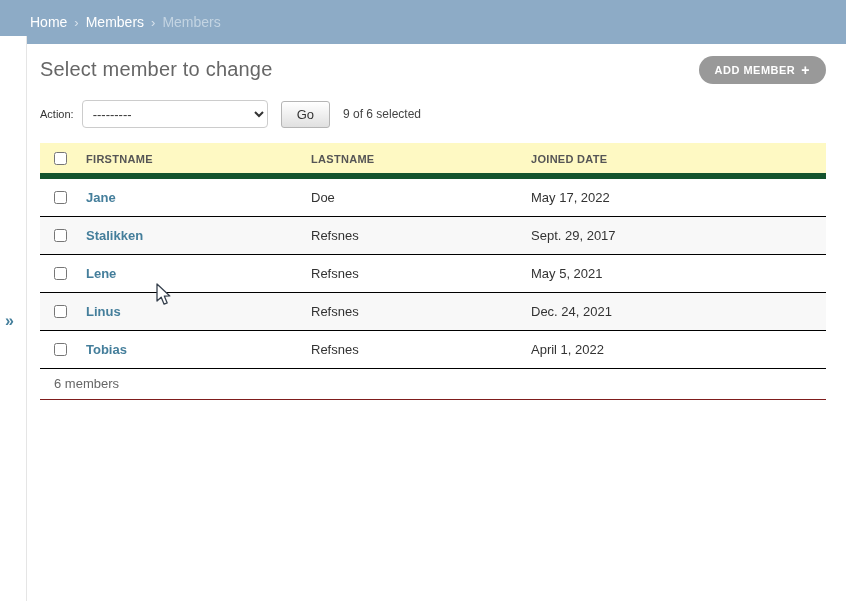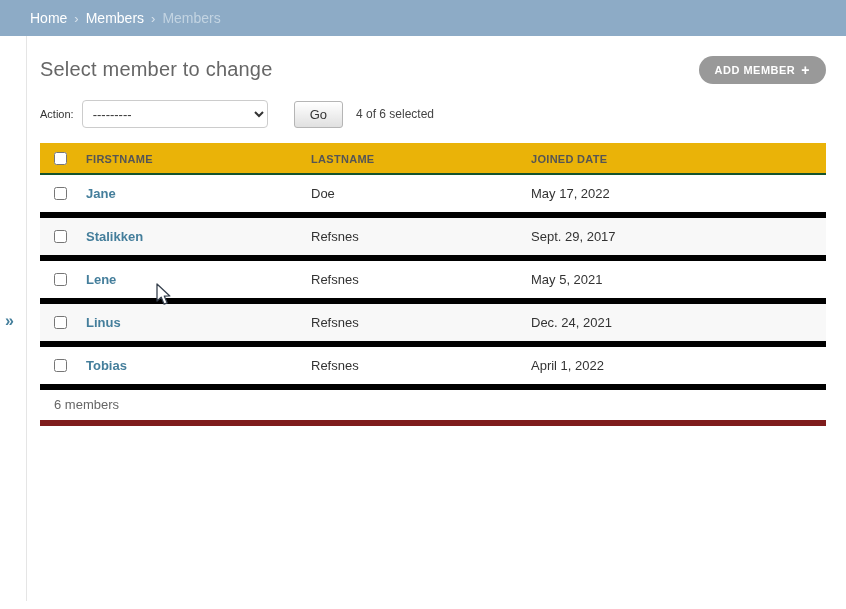--- a/index.html
+++ b/index.html
@@ -6,21 +6,21 @@
   html, body { width: 846px; height: 609px; overflow: hidden; }
   body {
     font-family: "Liberation Sans", sans-serif;
     background: #ffffff;
     color: #333;
     position: relative;
   }
 
   
   .breadcrumb-bar {
-    height: 36px;
+    height: 44px;
     background: #8dabc6;
     display: flex;
     align-items: center;
     padding-left: 30px;
     font-size: 14px;
   }
   .breadcrumb-bar a { color: #ffffff; text-decoration: none; }
   .breadcrumb-sep { color: #d7e2ec; margin: 0 7px; font-size: 13px; }
   .breadcrumb-current { color: #c3d4e2; }
 
@@ -99,78 +99,78 @@
     height: 28px;
     border: 1px solid #ccc;
     border-radius: 4px;
     background: #fff;
     font-size: 13px;
     color: #333;
     padding: 0 6px;
     font-family: "Liberation Sans", sans-serif;
   }
   .go-button {
-    margin-left: 26px;
+    margin-left: 13px;
     padding: 5px 15px;
     font-size: 13px;
     color: #333;
     background: linear-gradient(#ffffff, #e0e0e0);
     border: 1px solid #b5b5b5;
     border-radius: 3px;
     font-family: "Liberation Sans", sans-serif;
     cursor: pointer;
   }
   .selection-counter { margin-left: 13px; font-size: 12px; color: #444; }
 
   
   table.member-table {
     width: 100%;
     border-collapse: collapse;
     table-layout: fixed;
   }
   .member-table th {
-    background: #eab308;
+    background: #fef9c3;
     font-size: 11px;
     font-weight: bold;
     color: #555;
     text-transform: uppercase;
     letter-spacing: 0.3px;
     text-align: left;
     padding: 9px 10px 8px 10px;
-    border-bottom: 2px solid #14532d;
+    border-bottom: 6px solid #14532d;
   }
   .member-table th.col-check { width: 36px; padding-left: 14px; }
   .member-table th.col-first { width: 225px; }
   .member-table th.col-last  { width: 220px; }
   .member-table td {
     font-size: 13px;
     color: #333;
     padding: 11px 10px;
-    border-bottom: 6px solid #000000;
+    border-bottom: 1px solid #000000;
     height: 38px;
   }
   .member-table td.cell-check { padding-left: 14px; }
   .member-table tbody tr:nth-child(even) { background: #f8f8f8; }
   .member-table a.member-link {
     color: #447e9b;
     font-weight: bold;
     text-decoration: none;
   }
   .row-checkbox, .select-all-checkbox {
     width: 13px; height: 13px;
     accent-color: #447e9b;
     cursor: pointer;
     display: block;
   }
 
   .list-footer {
     font-size: 13px;
     color: #666;
     padding: 7px 14px 8px 14px;
-    border-bottom: 6px solid #7f1d1d;
+    border-bottom: 1px solid #7f1d1d;
   }
 
   
   .mouse-cursor {
     position: absolute;
     left: 156px; top: 283px;
     width: 16px; height: 24px;
     pointer-events: none;
     z-index: 10;
   }
@@ -199,21 +199,21 @@
       <span class="plus-icon">+</span>
     </button>
   </div>
 
   <div class="actions-row">
     <label class="action-label">Action:</label>
     <select class="action-select">
       <option>---------</option>
     </select>
     <button class="go-button">Go</button>
-    <span class="selection-counter">4 of 6 selected</span>
+    <span class="selection-counter">9 of 6 selected</span>
   </div>
 
   <table class="member-table">
     <thead>
       <tr>
         <th class="col-check">
           <input type="checkbox" class="select-all-checkbox" style="">
         </th>
         <th class="col-first">FIRSTNAME</th>
         <th class="col-last">LASTNAME</th>

